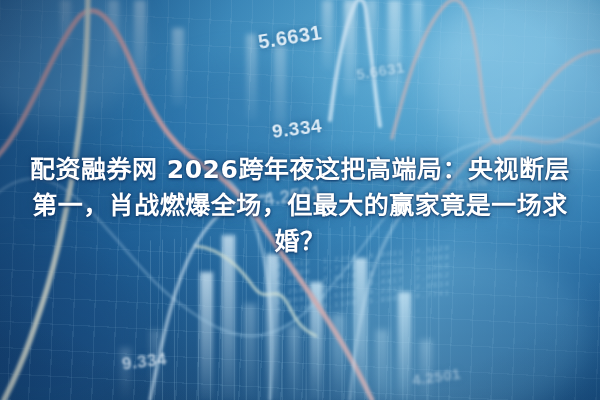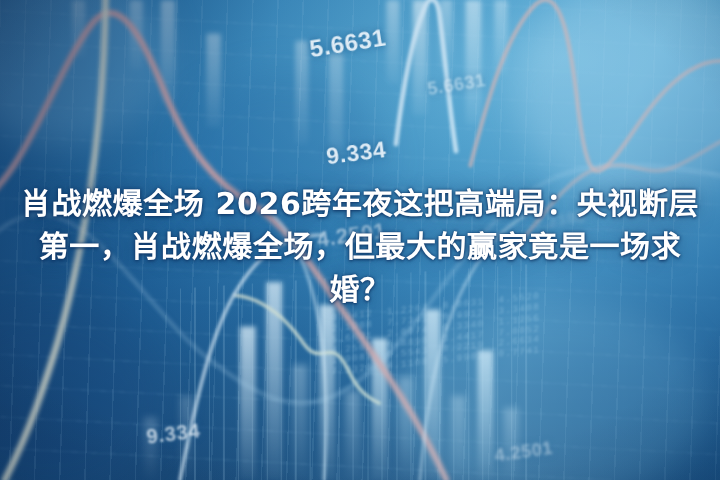--- a/index.html
+++ b/index.html
@@ -227,17 +227,17 @@
 
   <div class="price p1">5.6631</div>
   <div class="price p2">5.6631</div>
   <div class="price p3">9.334</div>
   <div class="price p4">4.2501</div>
   <div class="price p5">9.334</div>
   <div class="price p6">4.2501</div>
   <div class="price p7">7.2108</div>
 
   <div class="headline">
-    <span class="l1">肖战燃爆全场 2026跨年夜这把高端局：央视断层</span>
+    <span class="l1">配资融券网 2026跨年夜这把高端局：央视断层</span>
     <span class="l2">第一，肖战燃爆全场，但最大的赢家竟是一场求婚？</span>
   </div>
 
 </div>
 
 </body></html>

